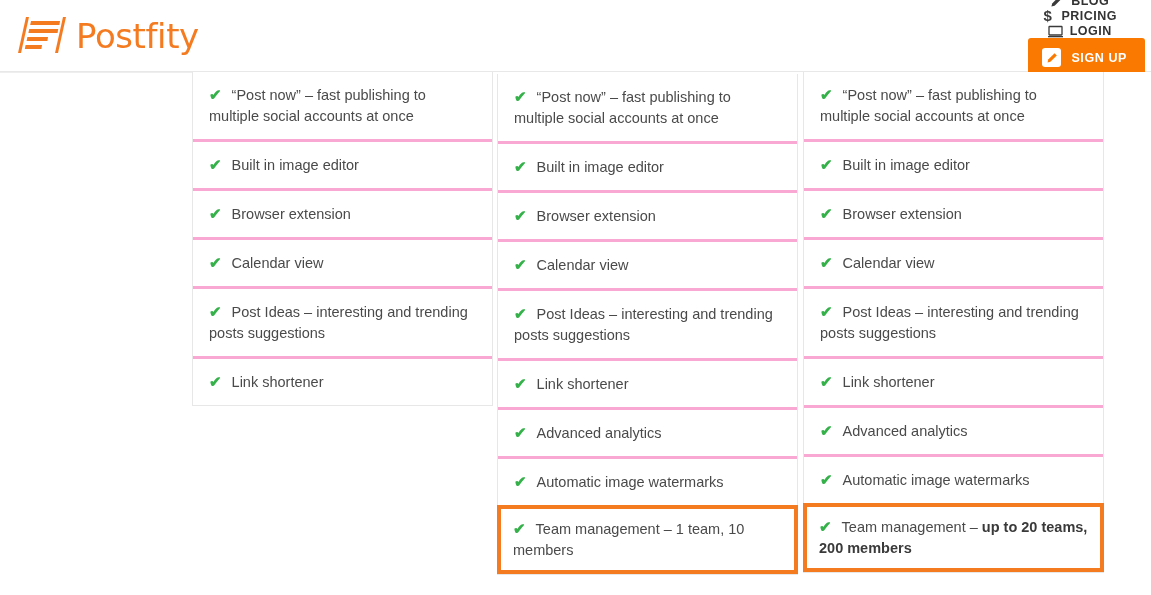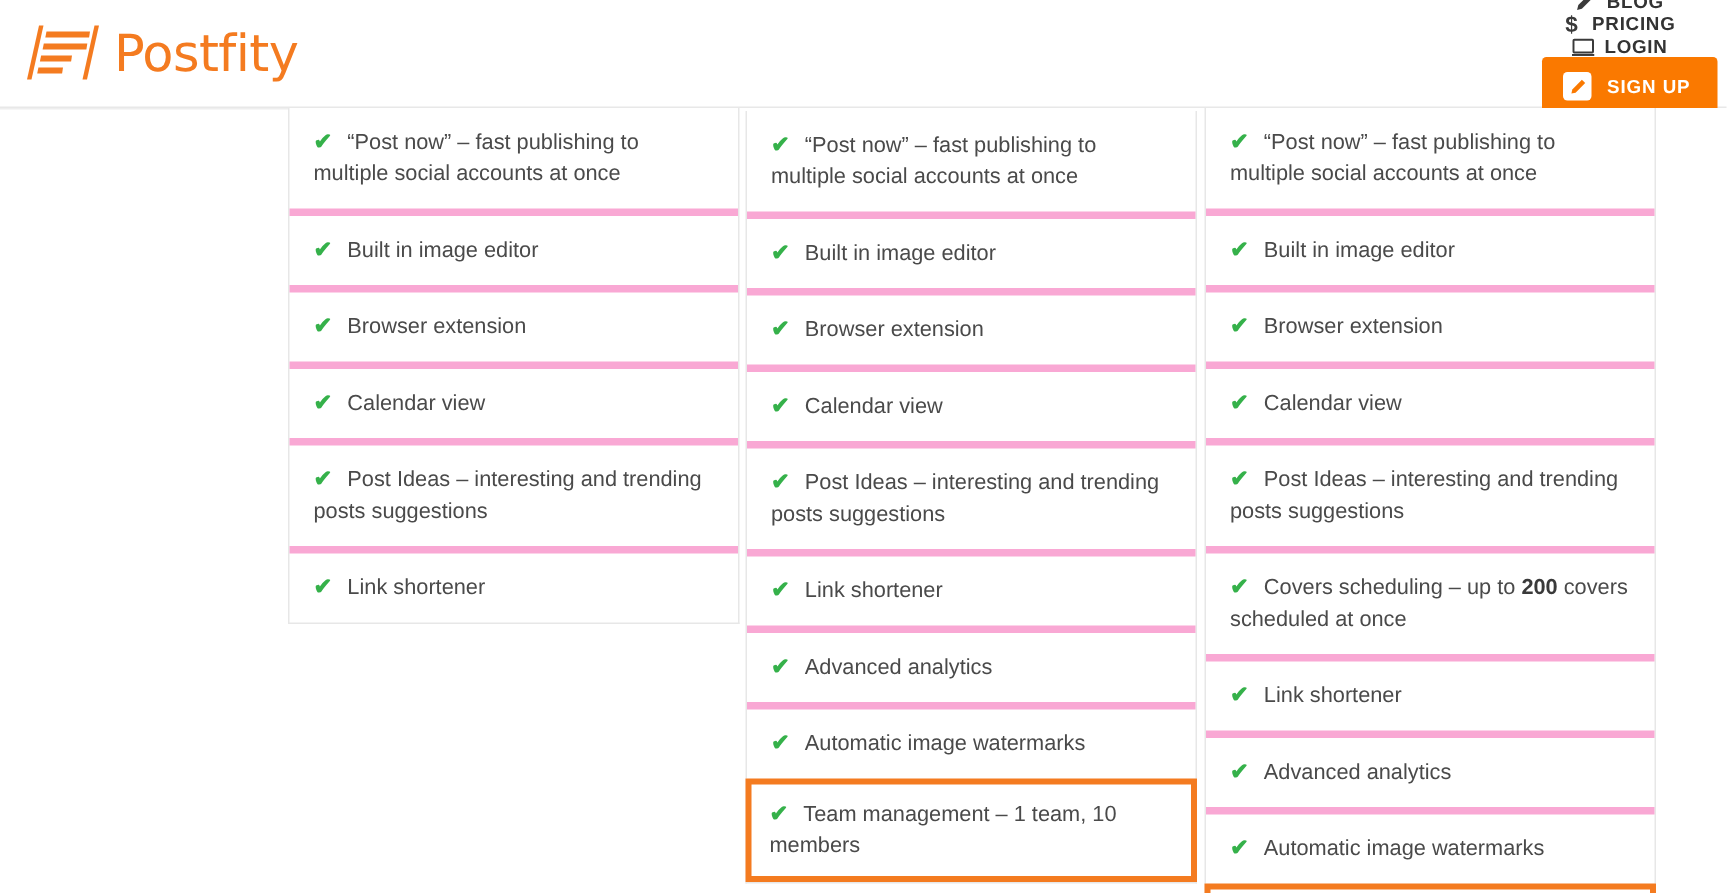--- a/index.html
+++ b/index.html
@@ -113,21 +113,21 @@
     border-top: none;
   }
 
   #card-0 { left: 192px; top: 0px;  width: 301px; }
   #card-1 { left: 497px; top: 2px;  width: 301px; }
   #card-2 { left: 803px; top: 0px;  width: 301px; }
 
   .feature {
     position: relative;
     padding: 12px 16px 12px 16px;
-    border-top: 5px solid #f9a8d4;
+    border-top: 3px solid #f9a8d4;
   }
   .feature:first-child { border-top: none; }
 
   .feature-inner {
     font-size: 14.5px;
     line-height: 21px;
     color: #4a4a4a;
     font-family: "Liberation Sans", sans-serif;
   }
   .check {
@@ -280,23 +280,20 @@
         <div class="feature">
           <div class="feature-inner"><span class="check">✔</span><span>Browser extension</span></div>
         </div>
         <div class="feature">
           <div class="feature-inner"><span class="check">✔</span><span>Calendar view</span></div>
         </div>
         <div class="feature">
           <div class="feature-inner"><span class="check">✔</span><span>Post Ideas – interesting and trending posts suggestions</span></div>
         </div>
         <div class="feature">
-          <div class="feature-inner"><span class="check">✔</span><span>Covers scheduling – up to <b>200</b> covers scheduled at once</span></div>
-        </div>
-        <div class="feature">
           <div class="feature-inner"><span class="check">✔</span><span>Link shortener</span></div>
         </div>
         <div class="feature">
           <div class="feature-inner"><span class="check">✔</span><span>Advanced analytics</span></div>
         </div>
         <div class="feature">
           <div class="feature-inner"><span class="check">✔</span><span>Automatic image watermarks</span></div>
         </div>
         <div class="feature highlight">
           <div class="feature-inner"><span class="check">✔</span><span>Team management – <b>up to 20 teams, 200 members</b></span></div>

